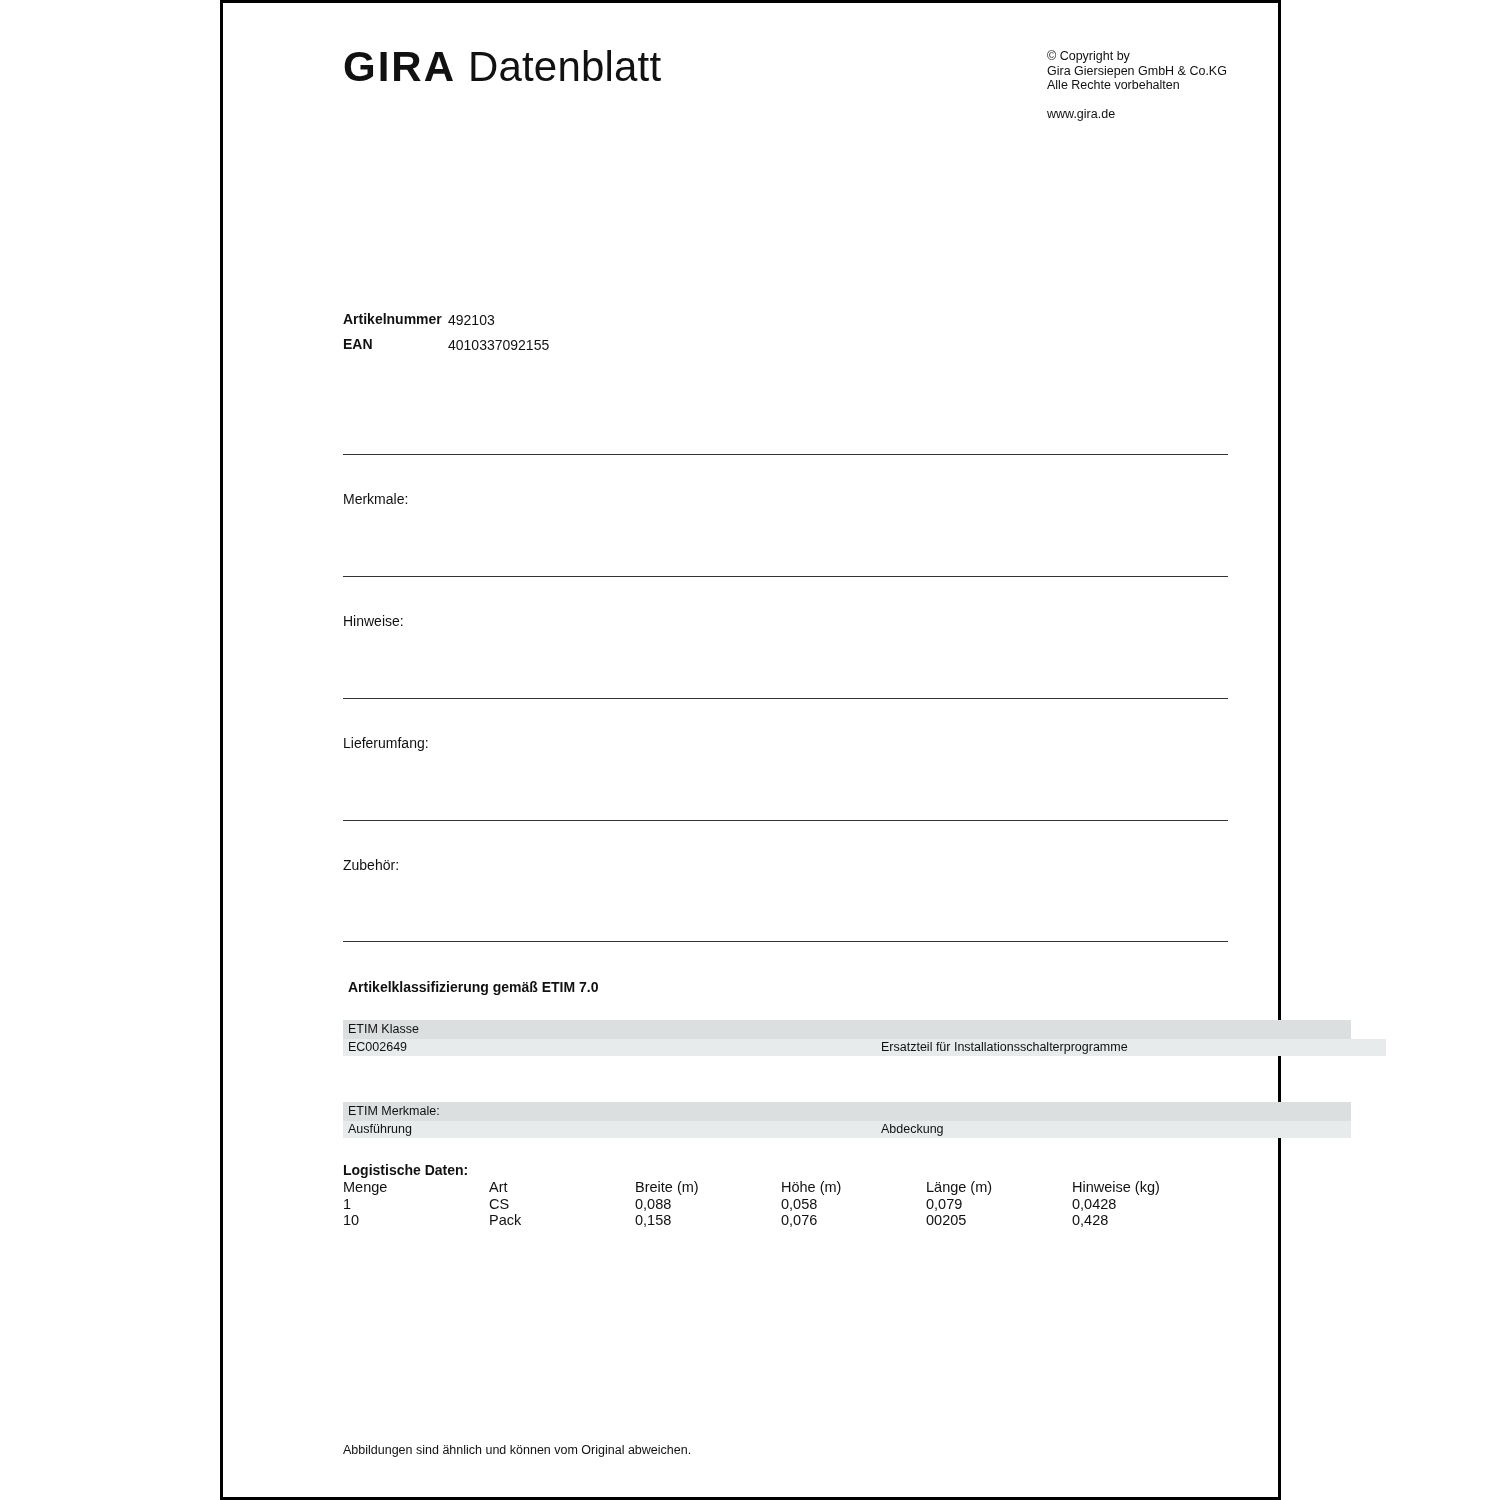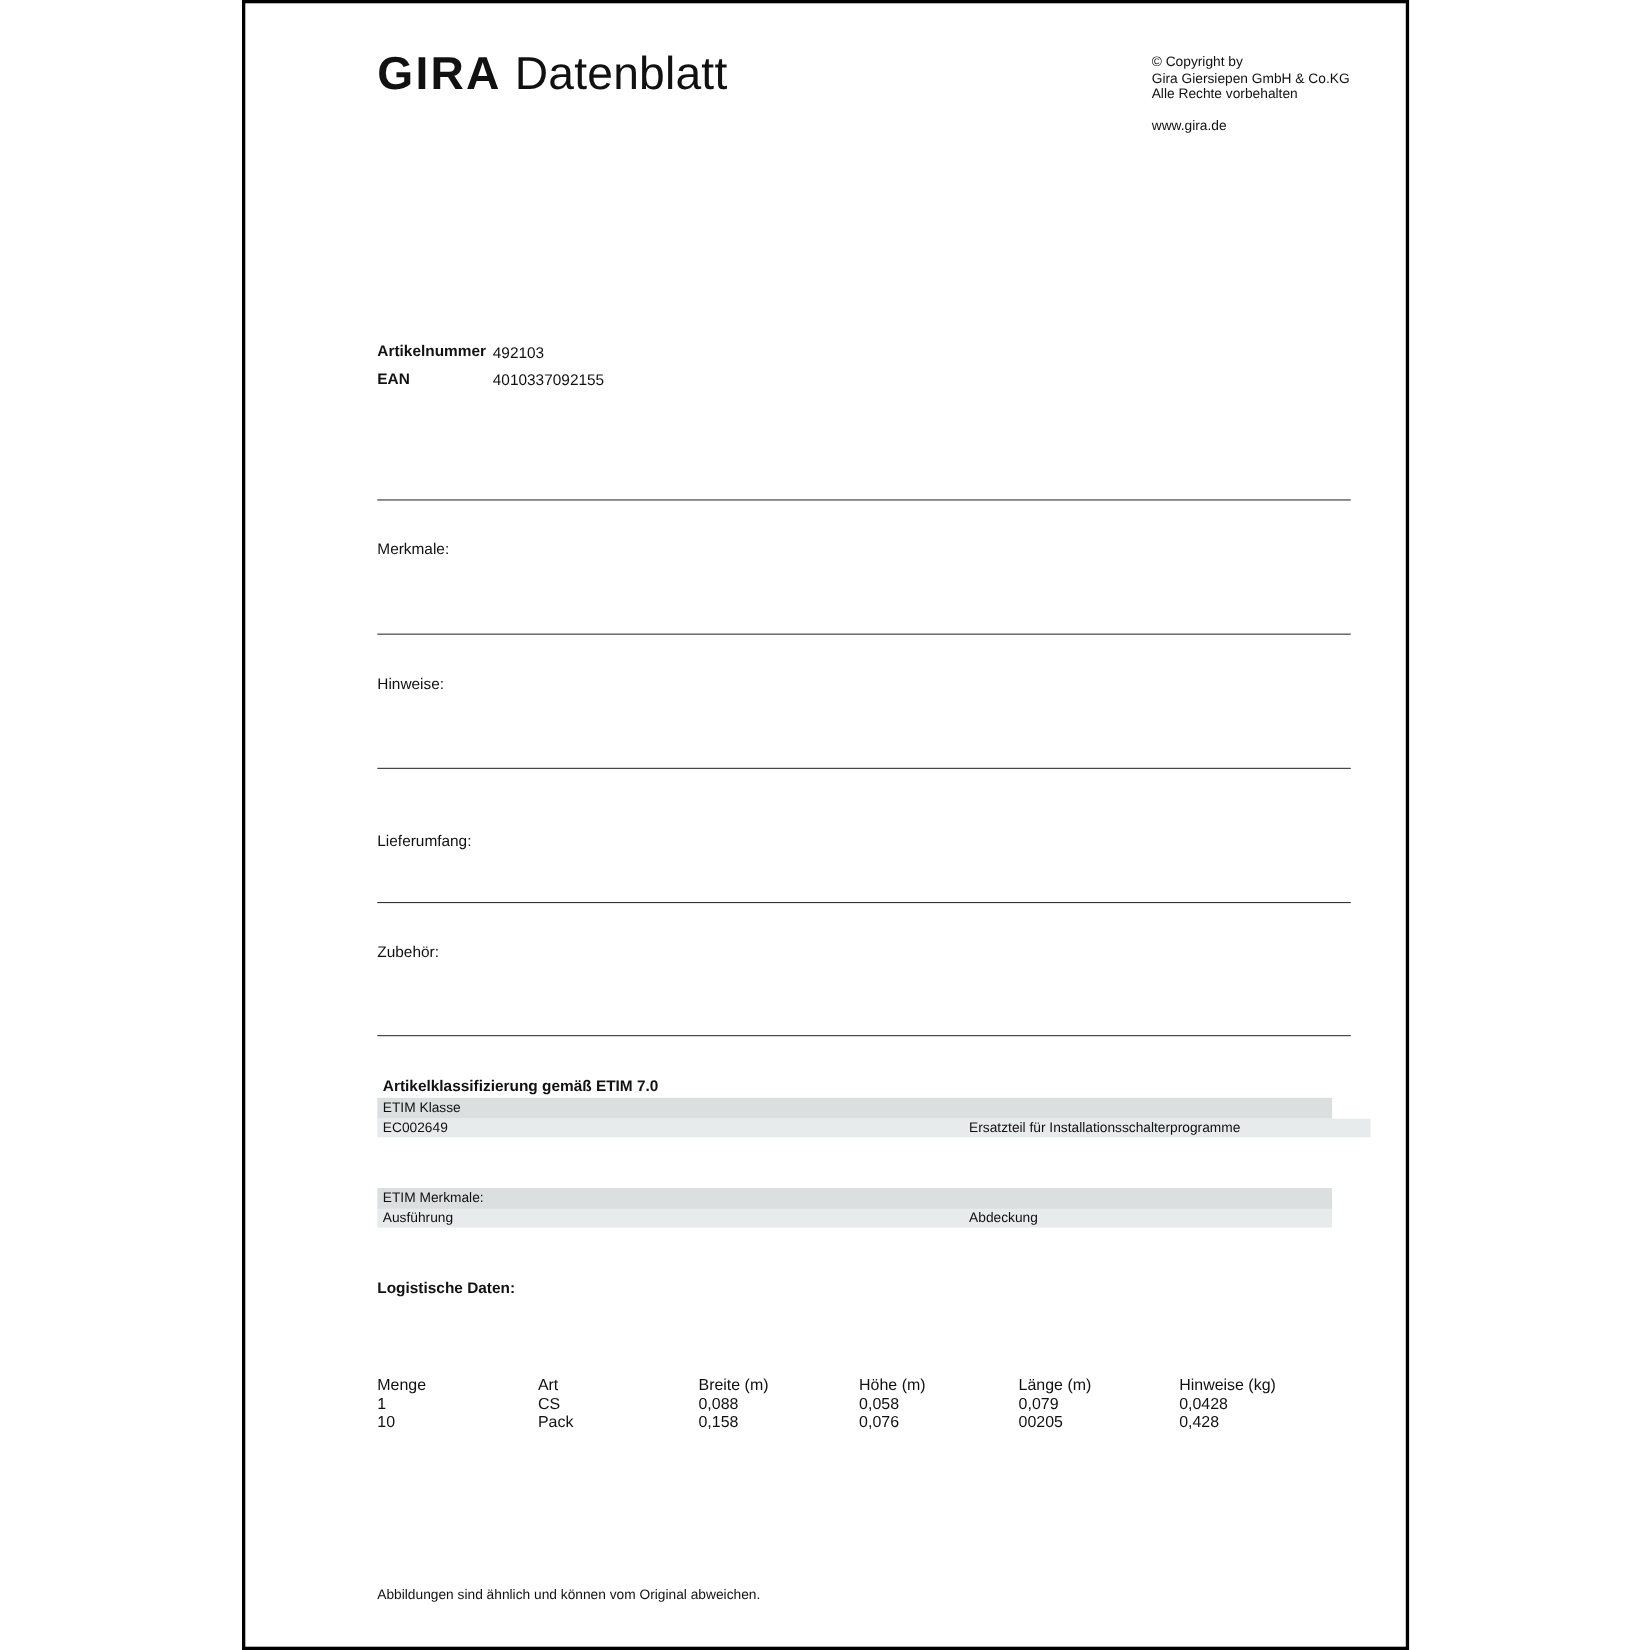--- a/index.html
+++ b/index.html
@@ -11,27 +11,27 @@
     .brand { left: 343px; top: 42px; font-size: 42px; line-height: 50px; white-space: nowrap; letter-spacing: 0.2px; }
     .brand .logo { font-weight: bold; letter-spacing: 2px; }
     .brand .title { font-weight: normal; }
     .copyright { left: 1047px; top: 49px; font-size: 12.5px; line-height: 14.5px; }
     .copyright .url { margin-top: 14px; }
     .kv { font-size: 14px; }
     .kv .k { font-weight: bold; }
     .rule { left: 343px; width: 885px; height: 0; border-top: 1.5px solid #333; }
     .sec-label { left: 343px; font-size: 14px; font-weight: normal; }
     .etim-title { left: 348px; top: 979px; font-size: 14px; font-weight: bold; }
-    .etim-row { left: 343px; width: 868px; height: 19px; font-size: 12.5px; line-height: 19px; }
+    .etim-row { left: 343px; width: 1008px; height: 19px; font-size: 12.5px; line-height: 19px; margin-top: 22px; }
     .etim-row.head { background: #dcdfe0; }
     .etim-row.body { background: #e8ebec; height: 17px; line-height: 17px; }
     .etim-row .c1 { position: absolute; left: 5px; }
     .etim-row .c2 { position: absolute; left: 538px; }
     .log-title { left: 343px; top: 1162px; font-size: 14px; font-weight: bold; }
-    .log-table { left: 343px; top: 1252px; font-size: 14.5px; line-height: 16.5px; }
+    .log-table { left: 343px; top: 1179px; font-size: 14.5px; line-height: 16.5px; }
     .log-row { position: relative; height: 16.5px; width: 900px; }
     .log-row span { position: absolute; top: 0; white-space: nowrap; }
     .footer { left: 343px; top: 1443px; font-size: 12.5px; }
   </style>
 </head>
 <body>
 
 <div class="page"></div>
 
 <div class="abs brand">
@@ -53,21 +53,21 @@
 <div class="abs kv" style="left:343px; top:336px;">
   <span class="k">EAN</span>
 </div>
 <div class="abs kv" style="left:448px; top:337px;">4010337092155</div>
 
 <div class="abs rule" style="top:454px;"></div>
 <div class="abs sec-label" style="top:491px;">Merkmale:</div>
 <div class="abs rule" style="top:576px;"></div>
 <div class="abs sec-label" style="top:613px;">Hinweise:</div>
 <div class="abs rule" style="top:698px;"></div>
-<div class="abs sec-label" style="top:756px;">Lieferumfang:</div>
+<div class="abs sec-label" style="top:735px;">Lieferumfang:</div>
 <div class="abs rule" style="top:820px;"></div>
 <div class="abs sec-label" style="top:857px;">Zubehör:</div>
 <div class="abs rule" style="top:941px;"></div>
 
 <div class="abs etim-title">Artikelklassifizierung gemäß ETIM 7.0</div>
 
 <div class="abs etim-row head" style="top:998px;">
   <span class="c1">ETIM Klasse</span>
 </div>
 <div class="abs etim-row body" style="top:1017px;padding-left:35px;">

